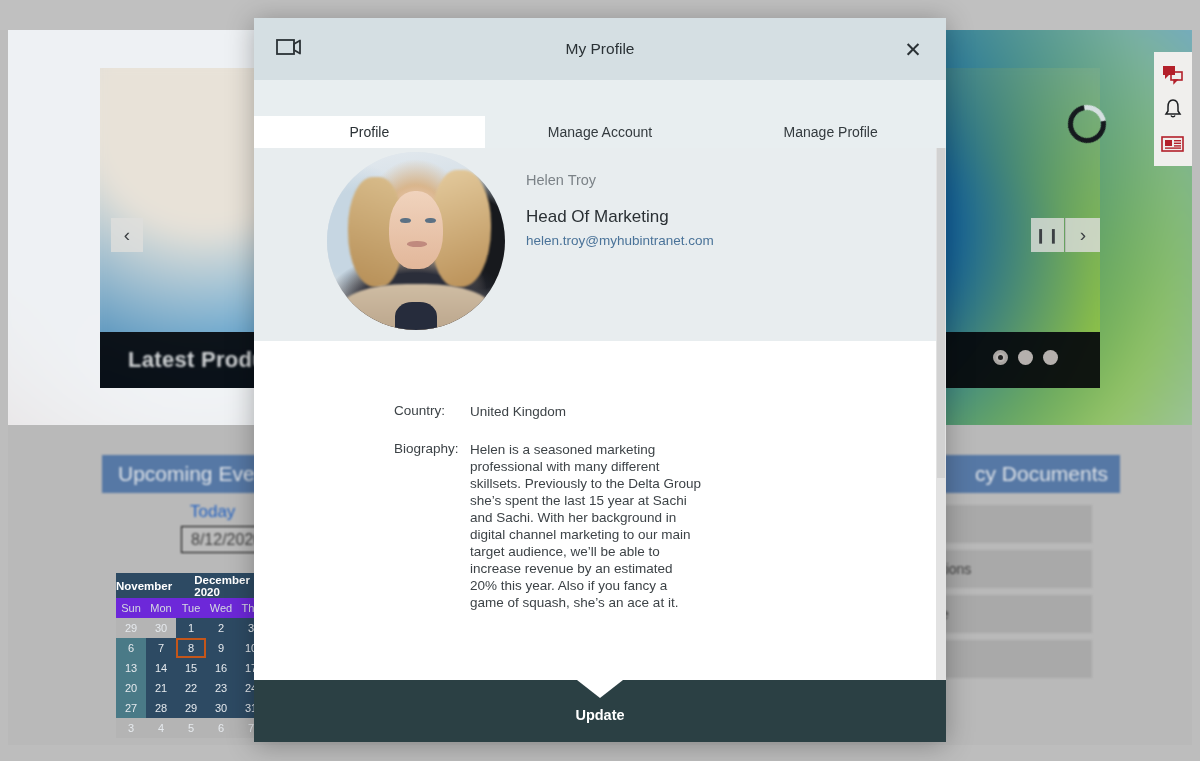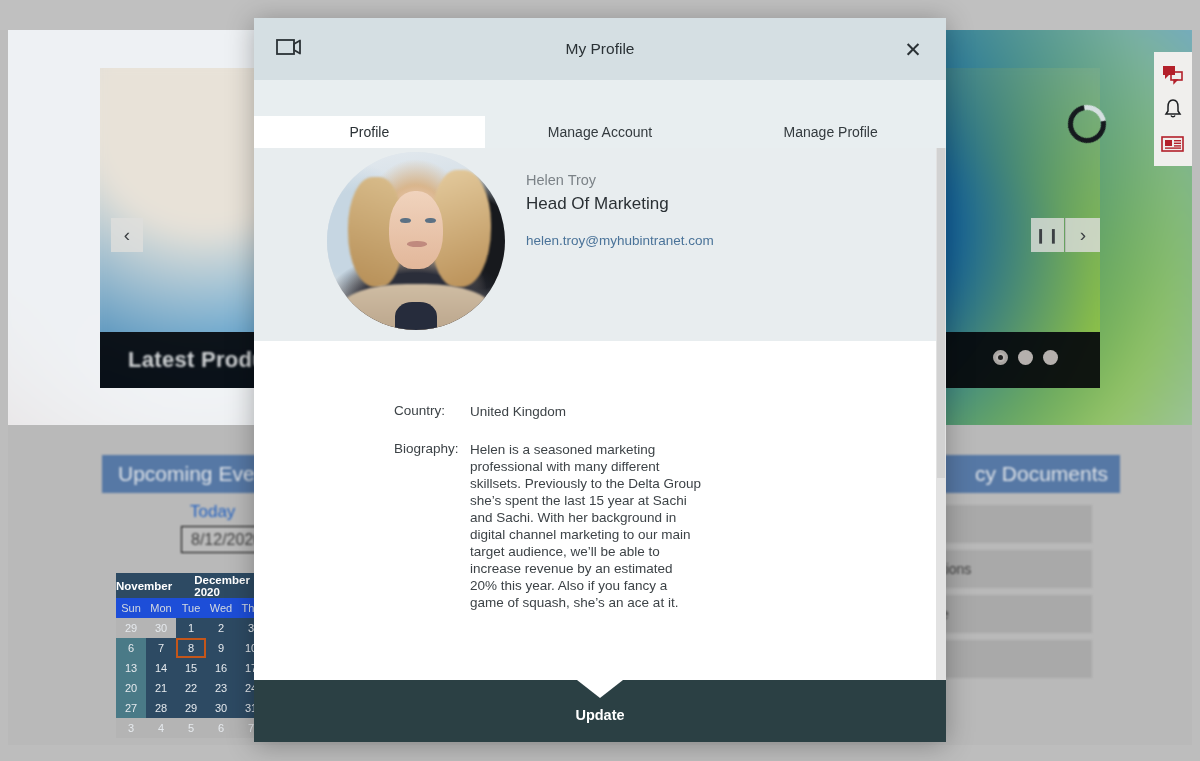--- a/index.html
+++ b/index.html
@@ -86,21 +86,21 @@
     color:#3d3d3d;font-size:14px;filter:blur(1.1px);padding-left:4px;}
   .today-lbl{position:absolute;left:190px;top:502px;color:#1f5fbf;font-size:17px;filter:blur(0.9px);}
   .date-box{position:absolute;left:181px;top:526px;width:120px;height:27px;border:1px solid #000000;
     background:#bcbcbc;color:#404040;font-size:16px;display:flex;align-items:center;padding-left:9px;
     box-sizing:border-box;filter:blur(0.8px);}
   
   #calendar{position:absolute;left:116px;top:573px;width:160px;filter:blur(0.75px);font-size:11px;}
   .cal-title{height:25px;background:#2d4a63;color:#fff;display:flex;align-items:center;font-weight:bold;font-size:11.5px;}
   .cal-title .m1{}
   .cal-title .m2{margin-left:22px;}
-  .cal-dow{height:20px;background:#1d4ed8;display:flex;color:#d4dae0;}
+  .cal-dow{height:20px;background:#6d28d9;display:flex;color:#d4dae0;}
   .cal-dow div{width:30px;text-align:center;line-height:20px;}
   .cal-row{display:flex;height:20px;}
   .cal-row div{width:30px;text-align:center;line-height:20px;color:#e6eaee;}
   .c-out{background:#b4b4b4;color:#3a3a3a;}
   .c-wknd{background:#4a7a87;color:#9fc2c9;}
   .c-wknd-d{background:#4a7a87;color:#cfe0e4;}
   .c-day{background:#2d4a63;}
   .c-sel{background:#2d4a63;box-shadow:inset 0 0 0 2px #c4561a;color:#fff;}
 
   
@@ -159,22 +159,22 @@
     background:linear-gradient(180deg,#f0d3bd,#e2b79a);filter:blur(0.6px);}
   #avatar .eye-l{position:absolute;left:41%;top:37%;width:6%;height:3%;border-radius:50%;background:#5c7184;}
   #avatar .eye-r{position:absolute;left:55%;top:37%;width:6%;height:3%;border-radius:50%;background:#5c7184;}
   #avatar .mouth{position:absolute;left:45%;top:50%;width:11%;height:3.2%;border-radius:50%;background:#c08a7e;}
   #avatar .jacket{position:absolute;left:8%;bottom:-4%;width:84%;height:30%;border-radius:44% 44% 0 0;
     background:linear-gradient(180deg,#cfbda4,#b9a389);filter:blur(0.8px);}
   #avatar .shirt{position:absolute;left:38%;bottom:-4%;width:24%;height:20%;border-radius:40% 40% 0 0;
     background:#262c3c;filter:blur(0.6px);}
 
   #who{position:absolute;left:272px;top:24px;}
-  #who .name{font-size:14.5px;color:#7b8287;margin-bottom:6px;}
-  #who .role{font-size:17px;color:#2a3034;margin-bottom:19px;}
+  #who .name{font-size:14.5px;color:#7b8287;margin-bottom:19px;}
+  #who .role{font-size:17px;color:#2a3034;margin-bottom:6px;}
   #who .email{font-size:13.5px;color:#4a7399;}
 
   #details{padding:62px 4px 0 0;background:#fff;}
   .drow{display:flex;margin-bottom:21px;}
   .dlabel{width:216px;padding-left:140px;box-sizing:border-box;font-size:13.5px;color:#3d4347;}
   .dvalue{font-size:13.5px;color:#3d4347;max-width:232px;line-height:1.26;}
   #modal-footer{
     flex:0 0 auto;height:62px;background:#2b4044;position:relative;
     display:flex;align-items:center;justify-content:center;
   }

